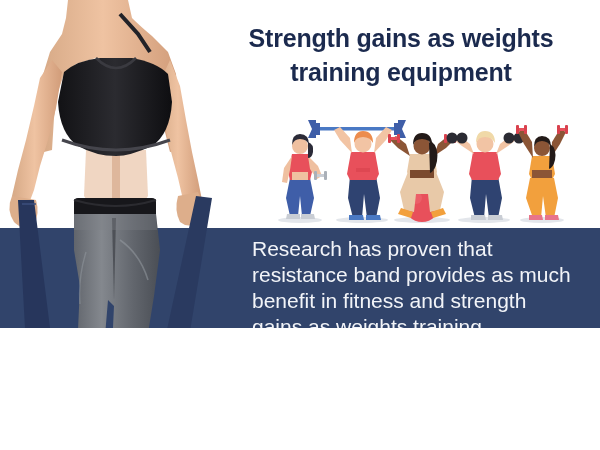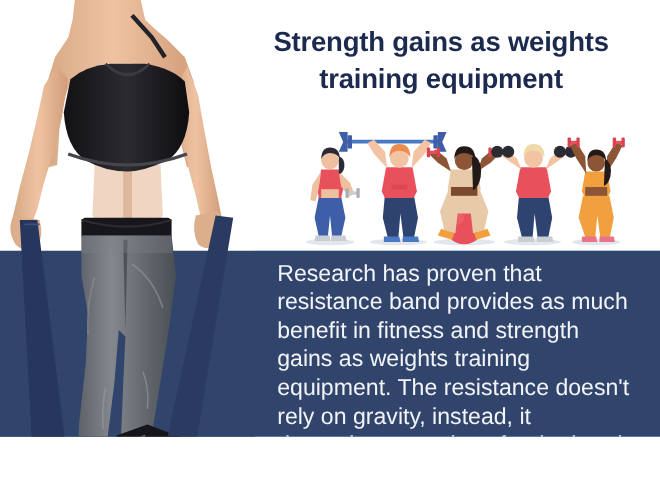--- a/index.html
+++ b/index.html
@@ -3,23 +3,23 @@
 <meta charset="utf-8">
 <style>
   html, body {
     margin: 0;
     padding: 0;
     background: #ffffff;
   }
   #banner {
     position: relative;
     width: 600px;
-    height: 397px;
+    height: 328px;
     overflow: hidden;
-    background: #3b82f6;
+    background: #8b5cf6;
     font-family: "Liberation Sans", sans-serif;
   }
 
   
   .bg-top {
     position: absolute;
     left: 0; top: 0;
     width: 600px; height: 228px;
     background: #ffffff;
   }

